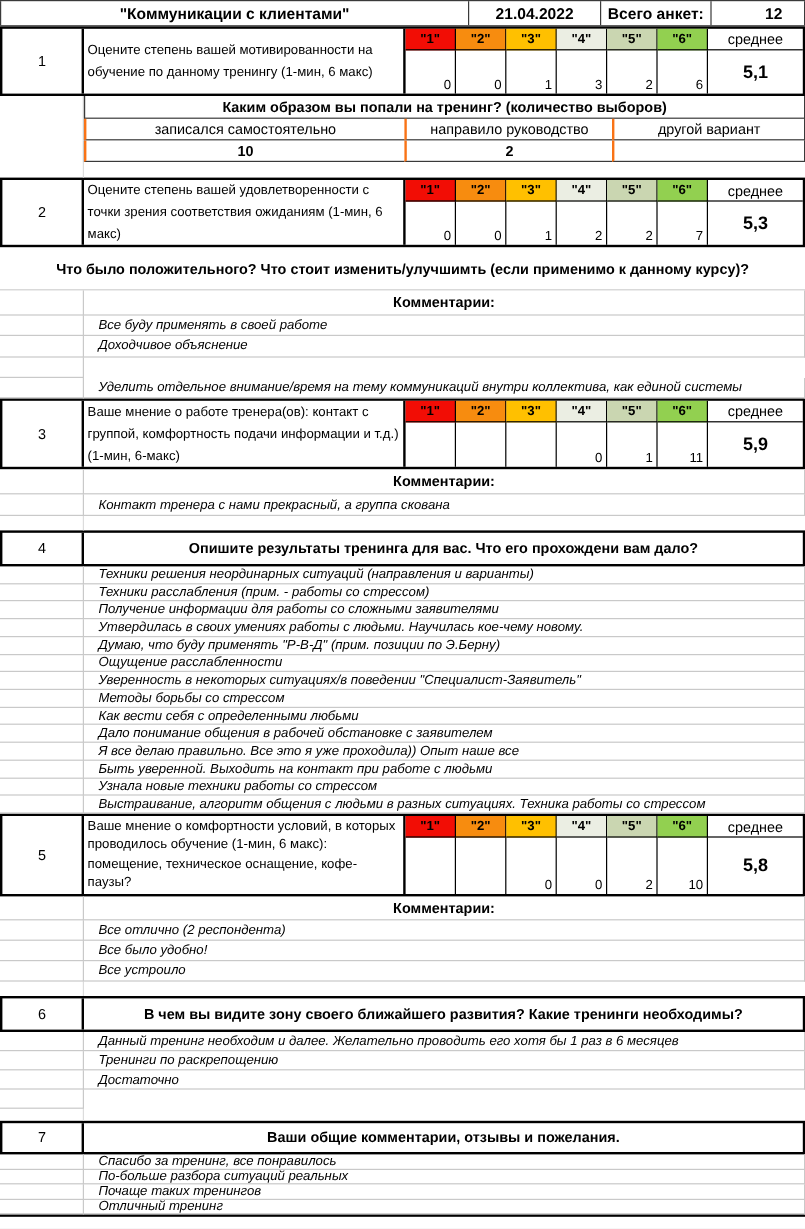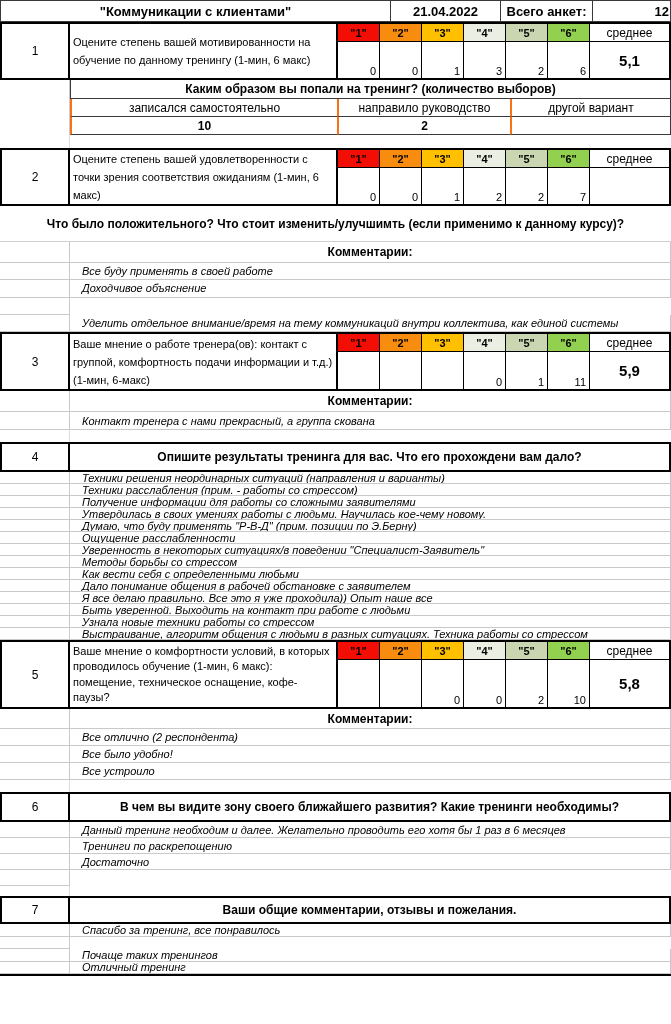--- a/index.html
+++ b/index.html
@@ -8,21 +8,21 @@
   .row{display:flex;width:100%}
 
   
   .toprow{height:22px;border-top:1px solid #3a3a3a;border-bottom:1px solid #3a3a3a}
   .toprow .cell{display:flex;align-items:center;justify-content:center;font-weight:bold;font-size:13px;border-left:1px solid #3a3a3a}
   .toprow .cell:first-child{border-left:1px solid #3a3a3a}
   .toprow .cell:last-child{border-right:1px solid #3a3a3a}
   .c-title{width:390px}
   .c-date{width:110px}
   .c-total{width:92px;font-size:12.5px}
-  .c-count{width:79px;justify-content:flex-end !important;padding-right:1px}
+  .c-count{width:79px;justify-content:flex-end !important;padding-right:18px}
 
   
   .rblock{display:flex;border:2px solid #000}
   .numcell{width:68px;border-right:2px solid #000;display:flex;align-items:center;justify-content:center;font-size:12px}
   .qcell{width:268px;border-right:2px solid #000;display:flex;align-items:center;justify-content:center;text-align:left;font-weight:normal;font-size:11px;line-height:18px;padding:0 3px}
   .rblock.tight .qcell{line-height:15.5px}
   .rgrid{width:252px;display:flex;flex-direction:column}
   .rhead{display:flex;height:18px}
   .rhcell{width:42px;border-right:1px solid #000;border-bottom:1px solid #000;display:flex;align-items:center;justify-content:center;font-weight:bold;font-size:11px}
   .rvals{display:flex;flex:1}
@@ -139,20 +139,21 @@
       <div class="rvcell">0</div>
           <div class="rvcell">0</div>
           <div class="rvcell">1</div>
           <div class="rvcell">2</div>
           <div class="rvcell">2</div>
           <div class="rvcell">7</div>
         </div>
     </div>
     <div class="avgcol">
       <div class="avghead">среднее</div>
+      <div class="avgval">5,3</div>
     </div>
   </div>
 
   <div class="sechead poshead" style="height:36px">Что было положительного? Что стоит изменить/улучшимть (если применимо к данному курсу)?</div>
 
   <div class="row commlabel-row" style="height:21px">
     <div class="spacer"></div>
     <div class="commlabel">Комментарии:</div>
   </div>
   <div class="comments" style="height:69px">
@@ -216,21 +217,21 @@
     </div>
 
   <div class="gap" style="height:12px">
       <div class="spacer"></div>
     </div>
 
   <div class="hblock" style="height:30px">
     <div class="numcell">4</div>
     <div class="htitle">Опишите результаты тренинга для вас. Что его прохождени вам дало?</div>
   </div>
-  <div class="comments" style="height:168px">
+  <div class="comments" style="height:206px">
 
   <div class="crow">
       <div class="cnum"></div>
       <div class="ctext">Техники решения неординарных ситуаций (направления и варианты)</div>
     </div>
       <div class="crow">
       <div class="cnum"></div>
       <div class="ctext">Техники расслабления (прим. - работы со стрессом)</div>
     </div>
       <div class="crow">
@@ -368,20 +369,21 @@
     <div class="htitle">Ваши общие комментарии, отзывы и пожелания.</div>
   </div>
   <div class="comments" style="height:52px;border-bottom:2px solid #000">
 
   <div class="crow">
       <div class="cnum"></div>
       <div class="ctext">Спасибо за тренинг, все понравилось</div>
     </div>
       <div class="crow">
       <div class="cnum"></div>
+      <div class="ctext">По-больше разбора ситуаций реальных</div>
     </div>
       <div class="crow">
       <div class="cnum"></div>
       <div class="ctext">Почаще таких тренингов</div>
     </div>
       <div class="crow">
       <div class="cnum"></div>
       <div class="ctext">Отличный тренинг</div>
     </div>
     </div>

